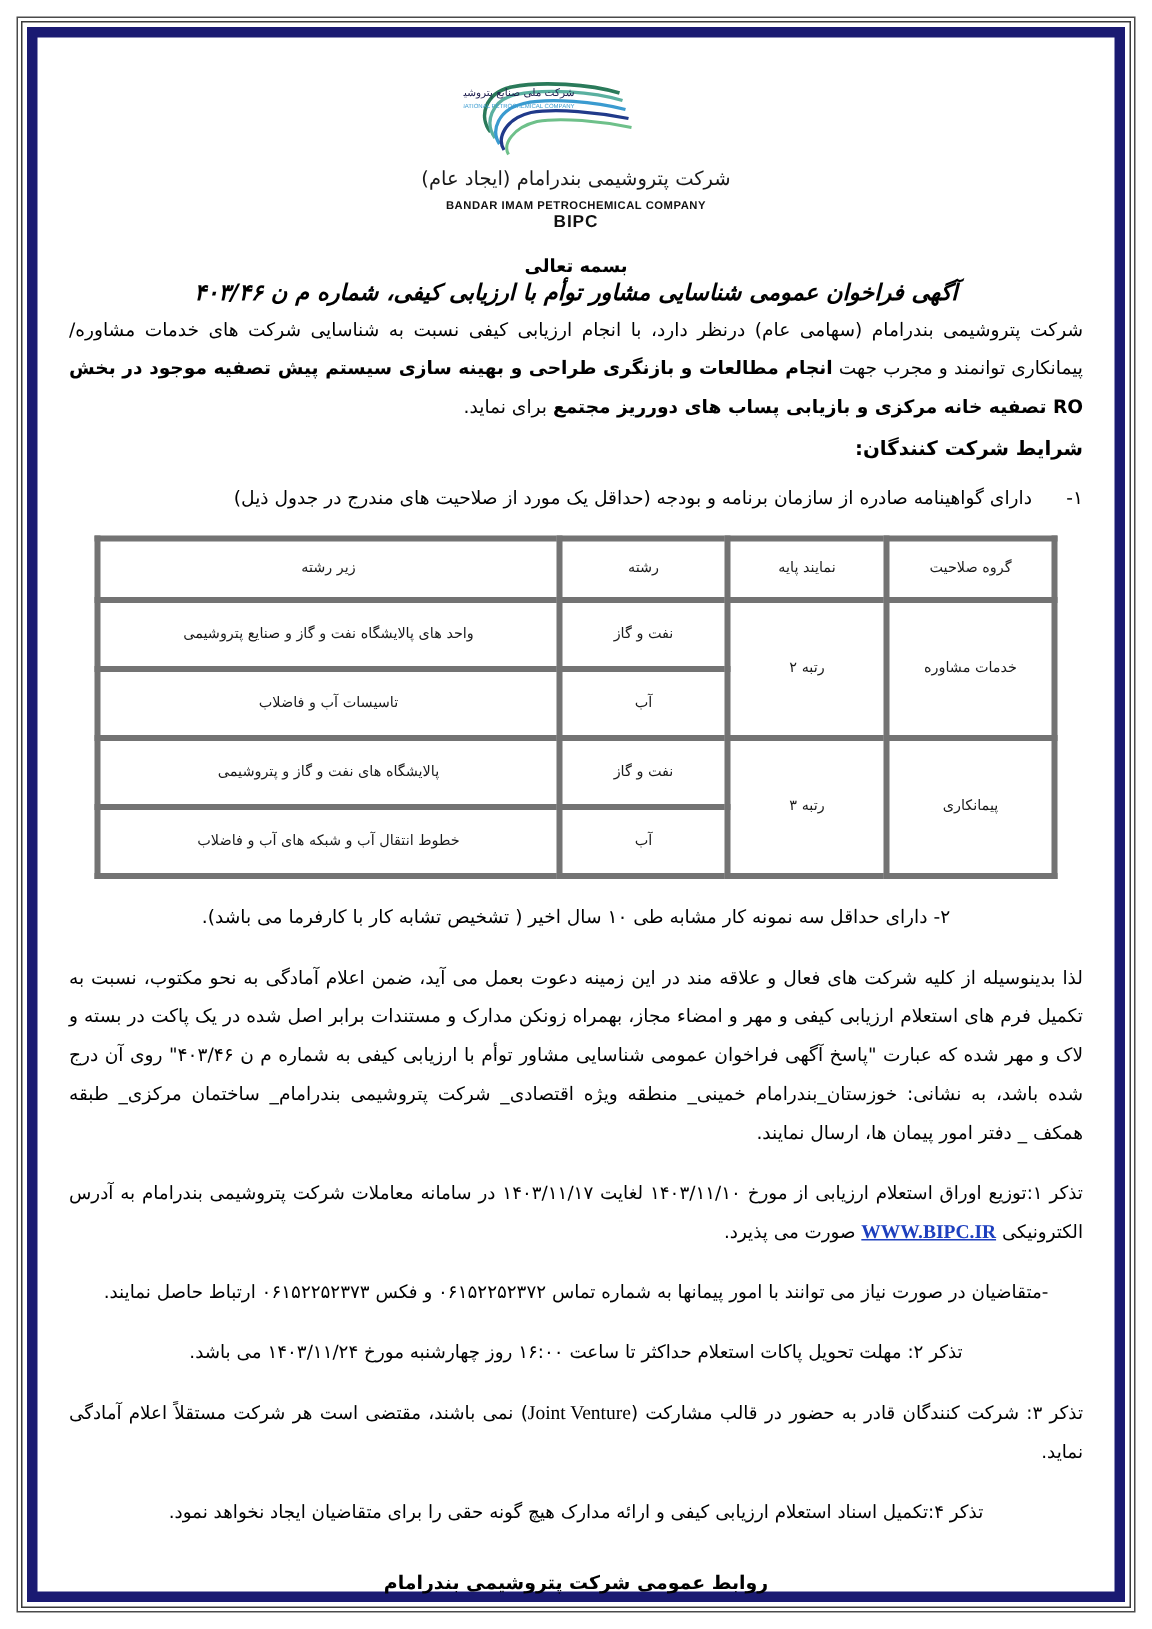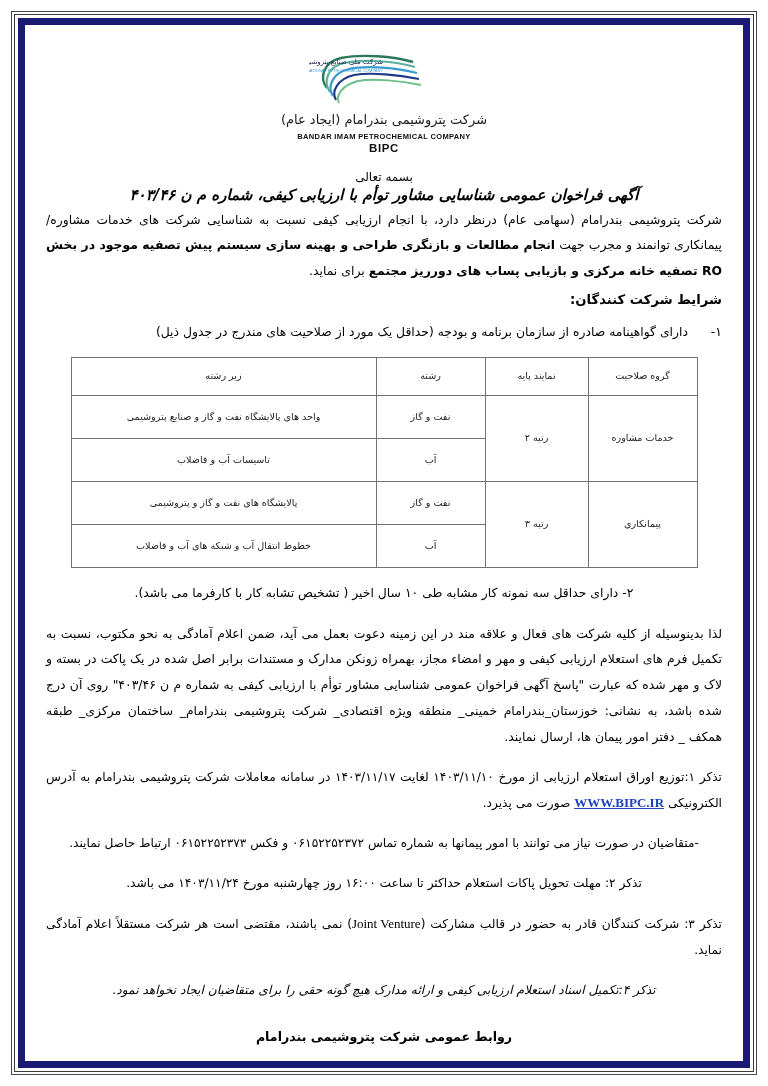--- a/index.html
+++ b/index.html
@@ -94,21 +94,21 @@
     letter-spacing: 0.6px;
     color: #111111;
     direction: ltr;
     font-family: "Liberation Sans", sans-serif;
   }
 
   
   .bismillah {
     text-align: center;
     font-size: 12px;
-    font-weight: normal;
+    font-weight: bold;
     margin-top: 16px;
     color: #000;
   }
   .main-title {
     text-align: center;
     font-size: 15px;
     font-weight: bold;
     line-height: 1.5;
     color: #000;
     font-style: italic;
@@ -152,21 +152,21 @@
 
   
   table.qual-table {
     margin: 12px auto 0 auto;
     width: 590px;
     border-collapse: collapse;
     table-layout: fixed;
     direction: rtl;
   }
   table.qual-table td, table.qual-table th {
-    border: 1px solid #737373;
+    border: 4px solid #737373;
     font-size: 9.6px;
     font-weight: normal;
     text-align: center;
     vertical-align: middle;
     color: #1a1a1a;
     padding: 3px 4px;
     line-height: 1.5;
   }
   table.qual-table .col-group { width: 100px; }
   table.qual-table .col-base  { width: 94px; }
@@ -304,19 +304,19 @@
   </p>
 
   <p class="note" style="text-align:center; text-align-last:center;">
     <span>تذکر ۲:</span><span> مهلت تحویل پاکات استعلام حداکثر تا ساعت ۱۶:۰۰ روز چهارشنبه مورخ ۱۴۰۳/۱۱/۲۴ می باشد.</span>
   </p>
 
   <p class="note">
     <span>تذکر ۳:</span><span> شرکت کنندگان قادر به حضور در قالب مشارکت (</span><span class="jv">Joint Venture</span><span>) نمی باشند، مقتضی است هر شرکت مستقلاً اعلام آمادگی نماید.</span>
   </p>
 
-  <p class="note" style="text-align:center; text-align-last:center;font-style:italic;">
+  <p class="note" style="text-align:center; text-align-last:center;">
     <span>تذکر ۴:</span><span>تکمیل اسناد استعلام ارزیابی کیفی و ارائه مدارک هیچ گونه حقی را برای متقاضیان ایجاد نخواهد نمود.</span>
   </p>
 
   <div class="signature">روابط عمومی شرکت پتروشیمی بندرامام</div>
 
 </div>
 
 </body></html>

